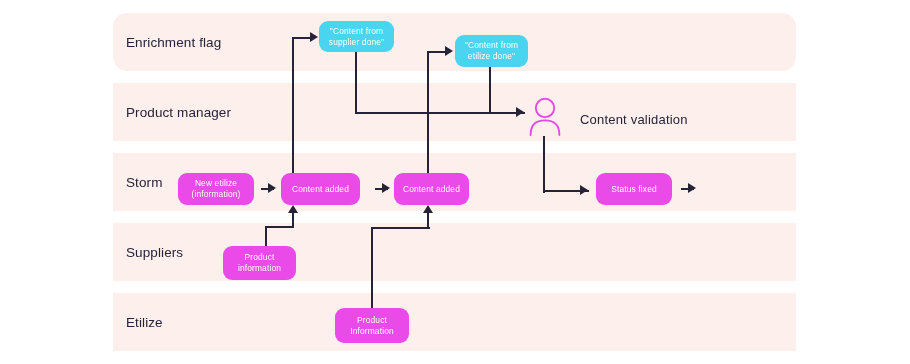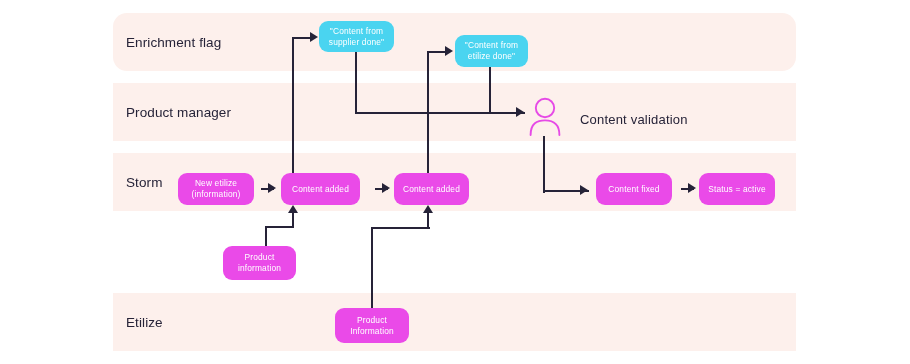--- a/index.html
+++ b/index.html
@@ -100,20 +100,23 @@
 
   <div class="lane" style="top:13px;border-radius:14px;">
     <div class="lane-label">Enrichment flag</div>
   </div>
   <div class="lane" style="top:83px;text-align:right;">
     <div class="lane-label">Product manager</div>
   </div>
   <div class="lane" style="top:153px;">
     <div class="lane-label">Storm</div>
   </div>
+  <div class="lane" style="top:223px;">
+    <div class="lane-label">Suppliers</div>
+  </div>
   <div class="lane" style="top:293px;">
     <div class="lane-label">Etilize</div>
   </div>
 
   <div class="seg v" style="left:292px; top:38px;  height:137px;"></div>
   <div class="seg h" style="left:292px; top:37px;  width:20px;"></div>
   <div class="arrow right" style="left:310px; top:32px;"></div>
 
   <div class="seg v" style="left:355px; top:52px;  height:62px;"></div>
   <div class="seg h" style="left:355px; top:112px; width:75px;"></div>
@@ -172,26 +175,23 @@
 
   <div class="node magenta" style="left:281px; top:173px; width:79px; height:32px;">
     <span>Content added</span>
   </div>
 
   <div class="node magenta" style="left:394px; top:173px; width:75px; height:32px;">
     <span>Content added</span>
   </div>
 
   <div class="node magenta" style="left:596px; top:173px; width:76px; height:32px;">
-    <span>Content fixed</span>
-  </div>
-
-  <div class="node magenta" style="left:699px; top:173px; width:76px; height:32px;">
-    <span>Status = active</span>
-  </div>
+    <span>Status fixed</span>
+  </div>
+
 
   <div class="node magenta" style="left:223px; top:246px; width:73px; height:34px;">
     <div>
       <span>Product</span>
       <span>information</span>
     </div>
   </div>
 
   <div class="node magenta" style="left:335px; top:308px; width:74px; height:35px;">
     <div>

